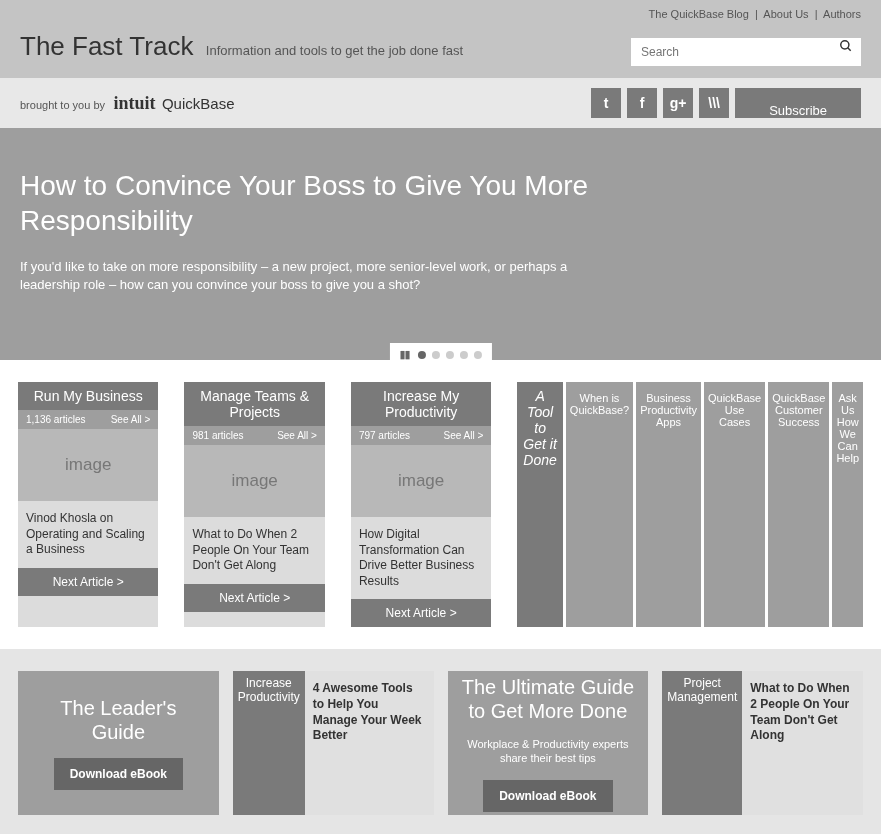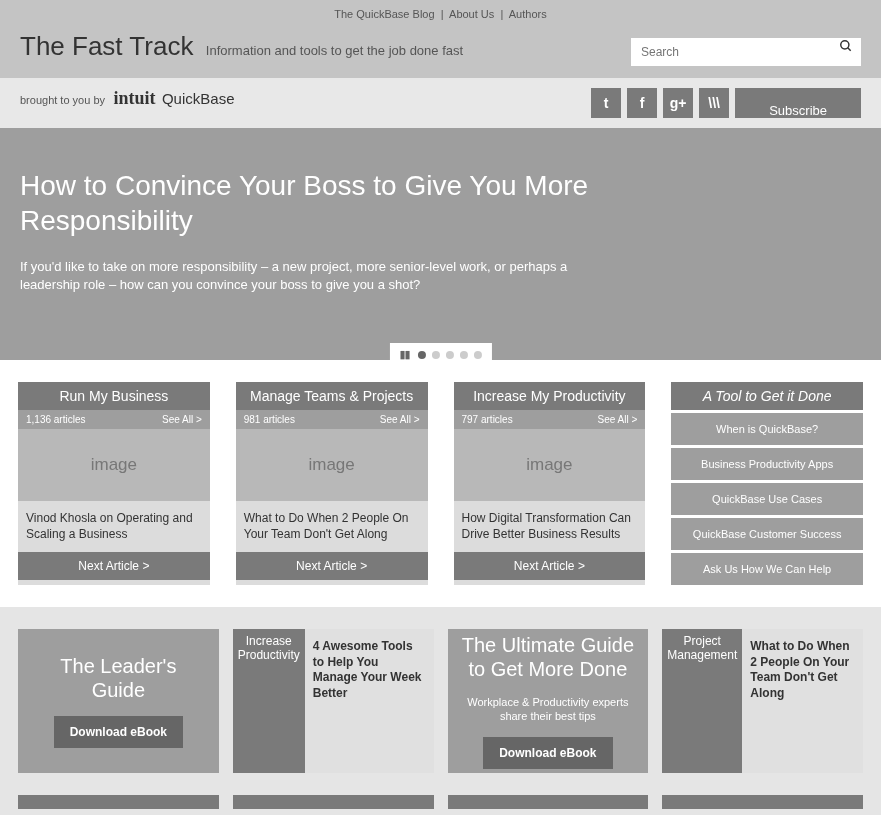--- a/index.html
+++ b/index.html
@@ -1,26 +1,26 @@
 <!DOCTYPE html>
 <html><head>
 <meta charset="utf-8">
 <style>
 * { margin: 0; padding: 0; box-sizing: border-box; }
 body { font-family: Arial, Helvetica, sans-serif; background: #fff; width: 881px; }
 .top { background: #c4c4c4; padding: 8px 20px 12px; }
-.top-nav { text-align: center; font-size: 11px; color: #555; margin-bottom: 6px; }
+.top-nav { text-align: right; font-size: 11px; color: #555; margin-bottom: 6px; }
 .top-nav span { cursor: pointer; }
 .top-main { display: flex; align-items: center; justify-content: space-between; }
 .site-title { font-size: 26px; font-weight: normal; color: #333; }
 .tagline { font-size: 13px; color: #555; margin-left: 8px; }
 .search-wrap { position: relative; }
 .search { width: 230px; height: 28px; border: none; padding: 0 30px 0 10px; font-size: 12px; background: #fff; margin-top: 12px; }
 .search-icon { position: absolute; right: 8px; top: 50%; transform: translateY(-50%); width: 14px; height: 14px; }
-.bar { background: #e8e8e8; padding: 10px 20px; display: flex; justify-content: space-between; }
+.bar { background: #e8e8e8; padding: 10px 20px; display: flex; align-items: center; justify-content: space-between; }
 .broughtby { font-size: 11px; color: #555; }
 .intuit { font-family: Georgia, serif; font-weight: bold; font-size: 18px; color: #333; margin: 0 2px 0 4px; }
 .quickbase { font-size: 15px; color: #333; }
 .bar-right { display: flex; gap: 6px; align-items: center; }
 .social { width: 30px; height: 30px; background: #7a7a7a; color: #fff; display: flex; align-items: center; justify-content: center; font-size: 14px; font-weight: bold; cursor: pointer; }
 .subscribe { background: #7a7a7a; color: #fff; height: 30px; padding: 15px 34px; border: none; font-size: 13px; cursor: pointer; }
 .hero { background: #9e9e9e; padding: 40px 20px 0; color: #fff; position: relative; height: 232px; }
 .hero h1 { font-size: 28px; font-weight: normal; line-height: 1.25; max-width: 720px; }
 .hero p { font-size: 13px; margin-top: 20px; max-width: 600px; line-height: 1.4; }
 .pager { position: absolute; left: 50%; transform: translateX(-50%); bottom: -6px; background: #fff; padding: 5px 10px; display: flex; align-items: center; gap: 6px; }
@@ -28,21 +28,21 @@
 .dot { width: 8px; height: 8px; border-radius: 50%; background: #ccc; cursor: pointer; }
 .dot.active { background: #666; }
 .section { padding: 22px 18px; display: flex; gap: 26px; }
 .card { flex: 1; background: #dcdcdc; display: flex; flex-direction: column; }
 .card-head { background: #7a7a7a; color: #fff; text-align: center; padding: 6px 4px; font-size: 14px; }
 .card-sub { background: #9e9e9e; color: #fff; display: flex; justify-content: space-between; padding: 4px 8px; font-size: 10px; }
 .card-sub a { color: #fff; text-decoration: none; cursor: pointer; }
 .card-img { background: #b8b8b8; height: 72px; display: flex; align-items: center; justify-content: center; color: #777; font-size: 17px; }
 .card-title { padding: 10px 8px; font-size: 12px; color: #333; min-height: 44px; line-height: 1.3; }
 .card-btn { background: #7a7a7a; color: #fff; text-align: center; padding: 7px; font-size: 12px; cursor: pointer; }
-.side { flex: 1; display: flex; flex-direction: column; gap: 3px; }
+.side { flex: 1; display: flex; flex-direction: row; gap: 3px; }
 .side-head { background: #7a7a7a; color: #fff; text-align: center; padding: 6px; font-size: 14px; font-style: italic; }
 .side-item { background: #9e9e9e; color: #fff; text-align: center; padding: 10px 4px; font-size: 11px; cursor: pointer; }
 .section2 { background: #e5e5e5; padding: 22px 18px; display: flex; gap: 14px; }
 .promo { flex: 1; }
 .promo-full { background: #9e9e9e; color: #fff; text-align: center; padding: 18px 14px; height: 144px; display: flex; flex-direction: column; align-items: center; justify-content: center; gap: 14px; }
 .promo-full h2 { font-size: 20px; font-weight: normal; line-height: 1.2; }
 .promo-full p { font-size: 11px; line-height: 1.3; }
 .promo-btn { background: #666; color: #fff; border: none; padding: 9px 16px; font-size: 12px; font-weight: bold; cursor: pointer; }
 .promo-art { display: flex; }
 .promo-cat { background: #7a7a7a; color: #fff; text-align: center; padding: 5px; font-size: 12px; }

